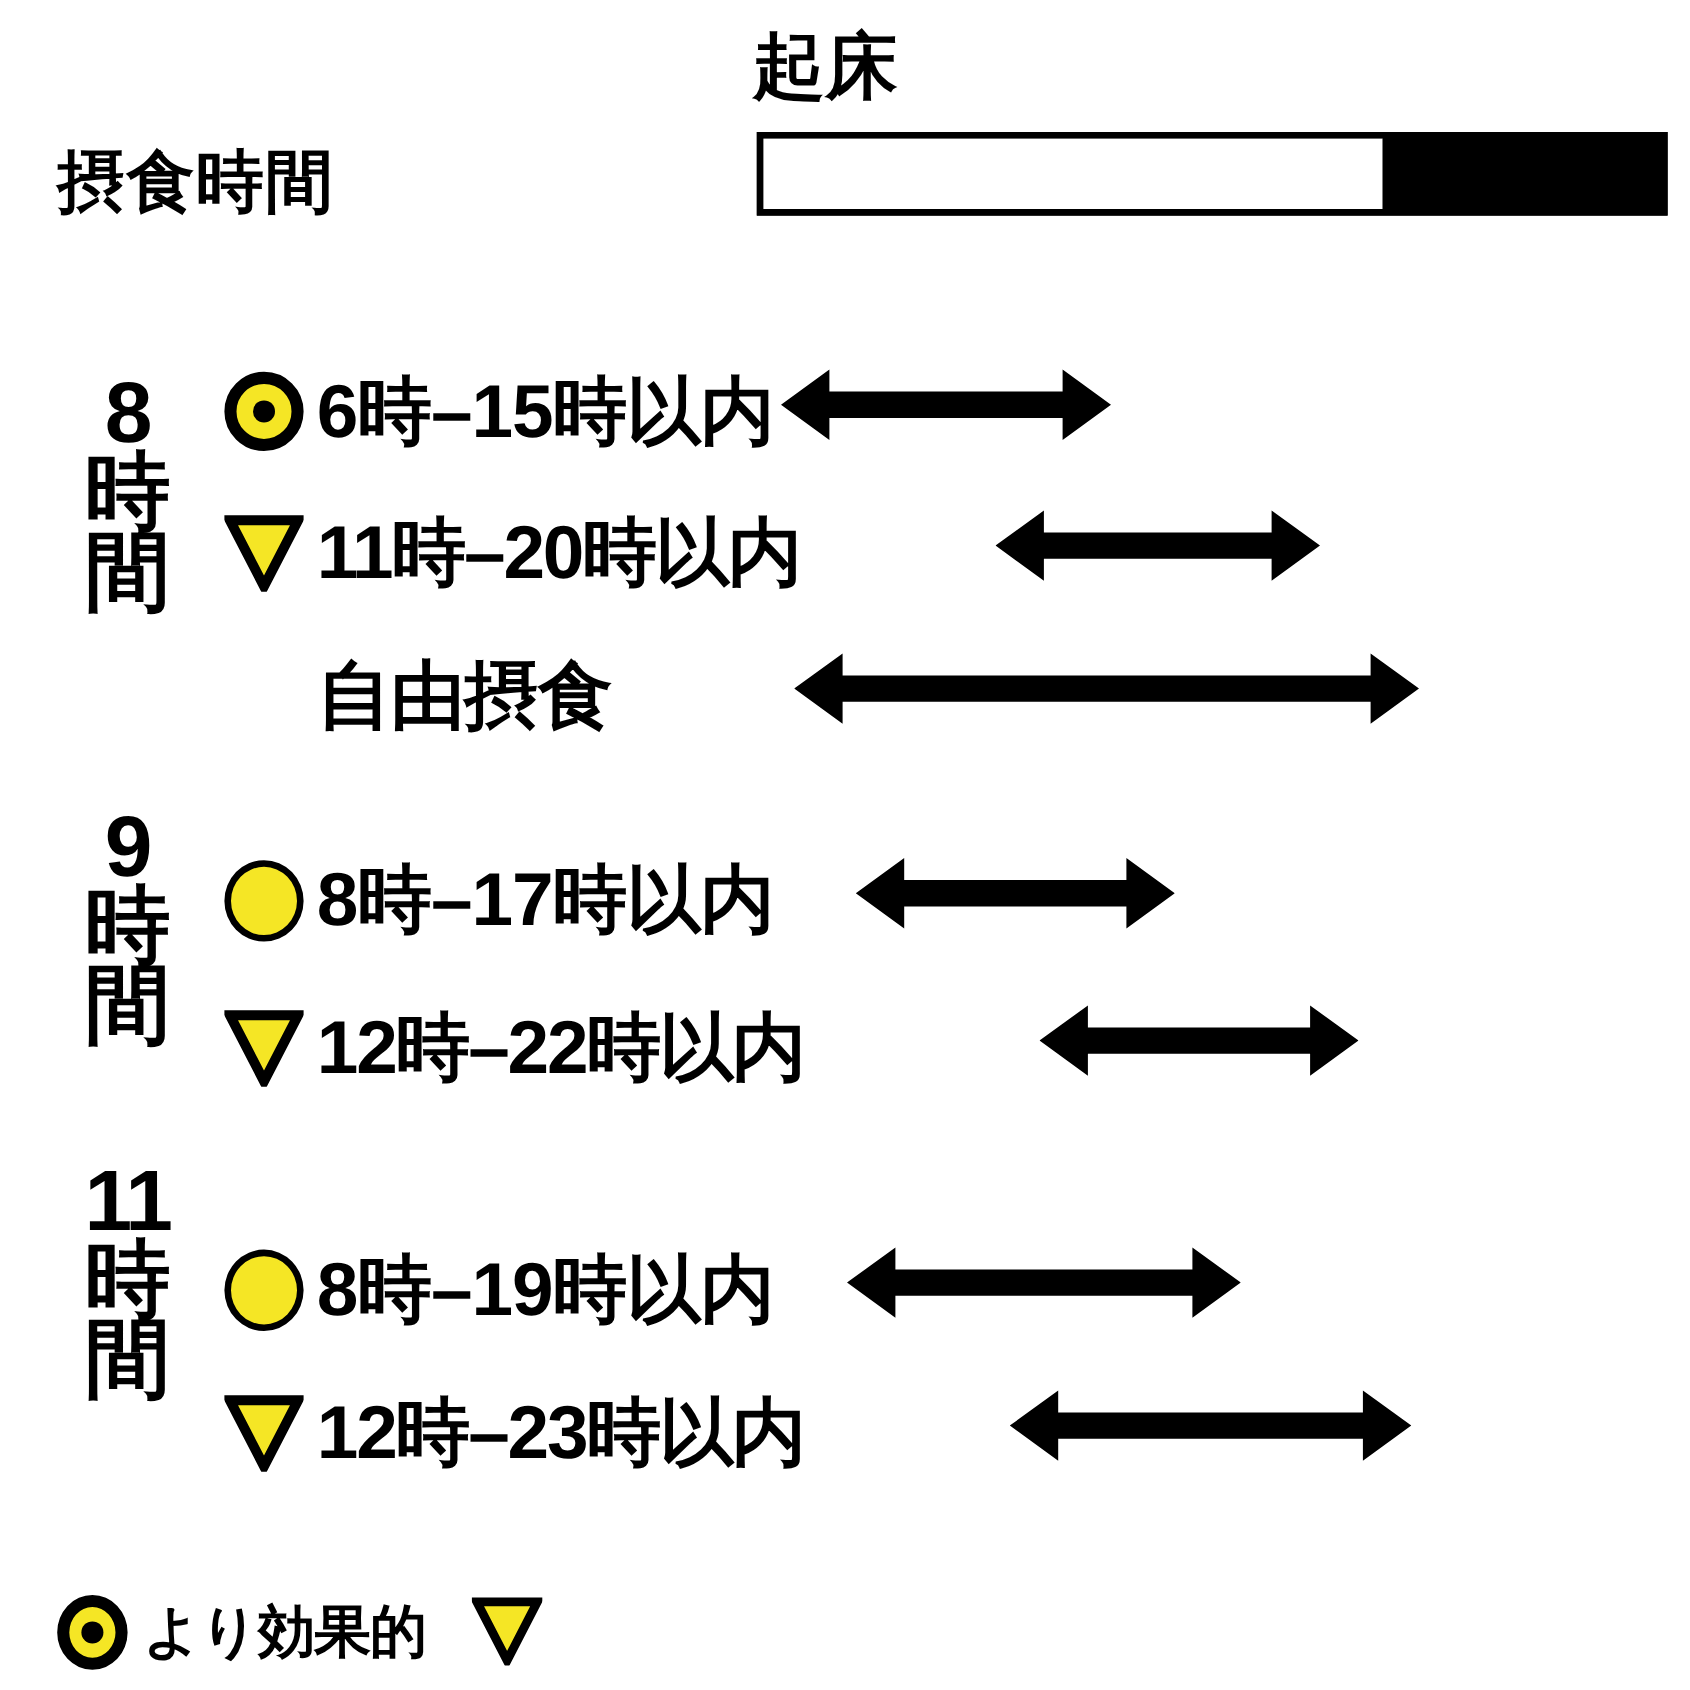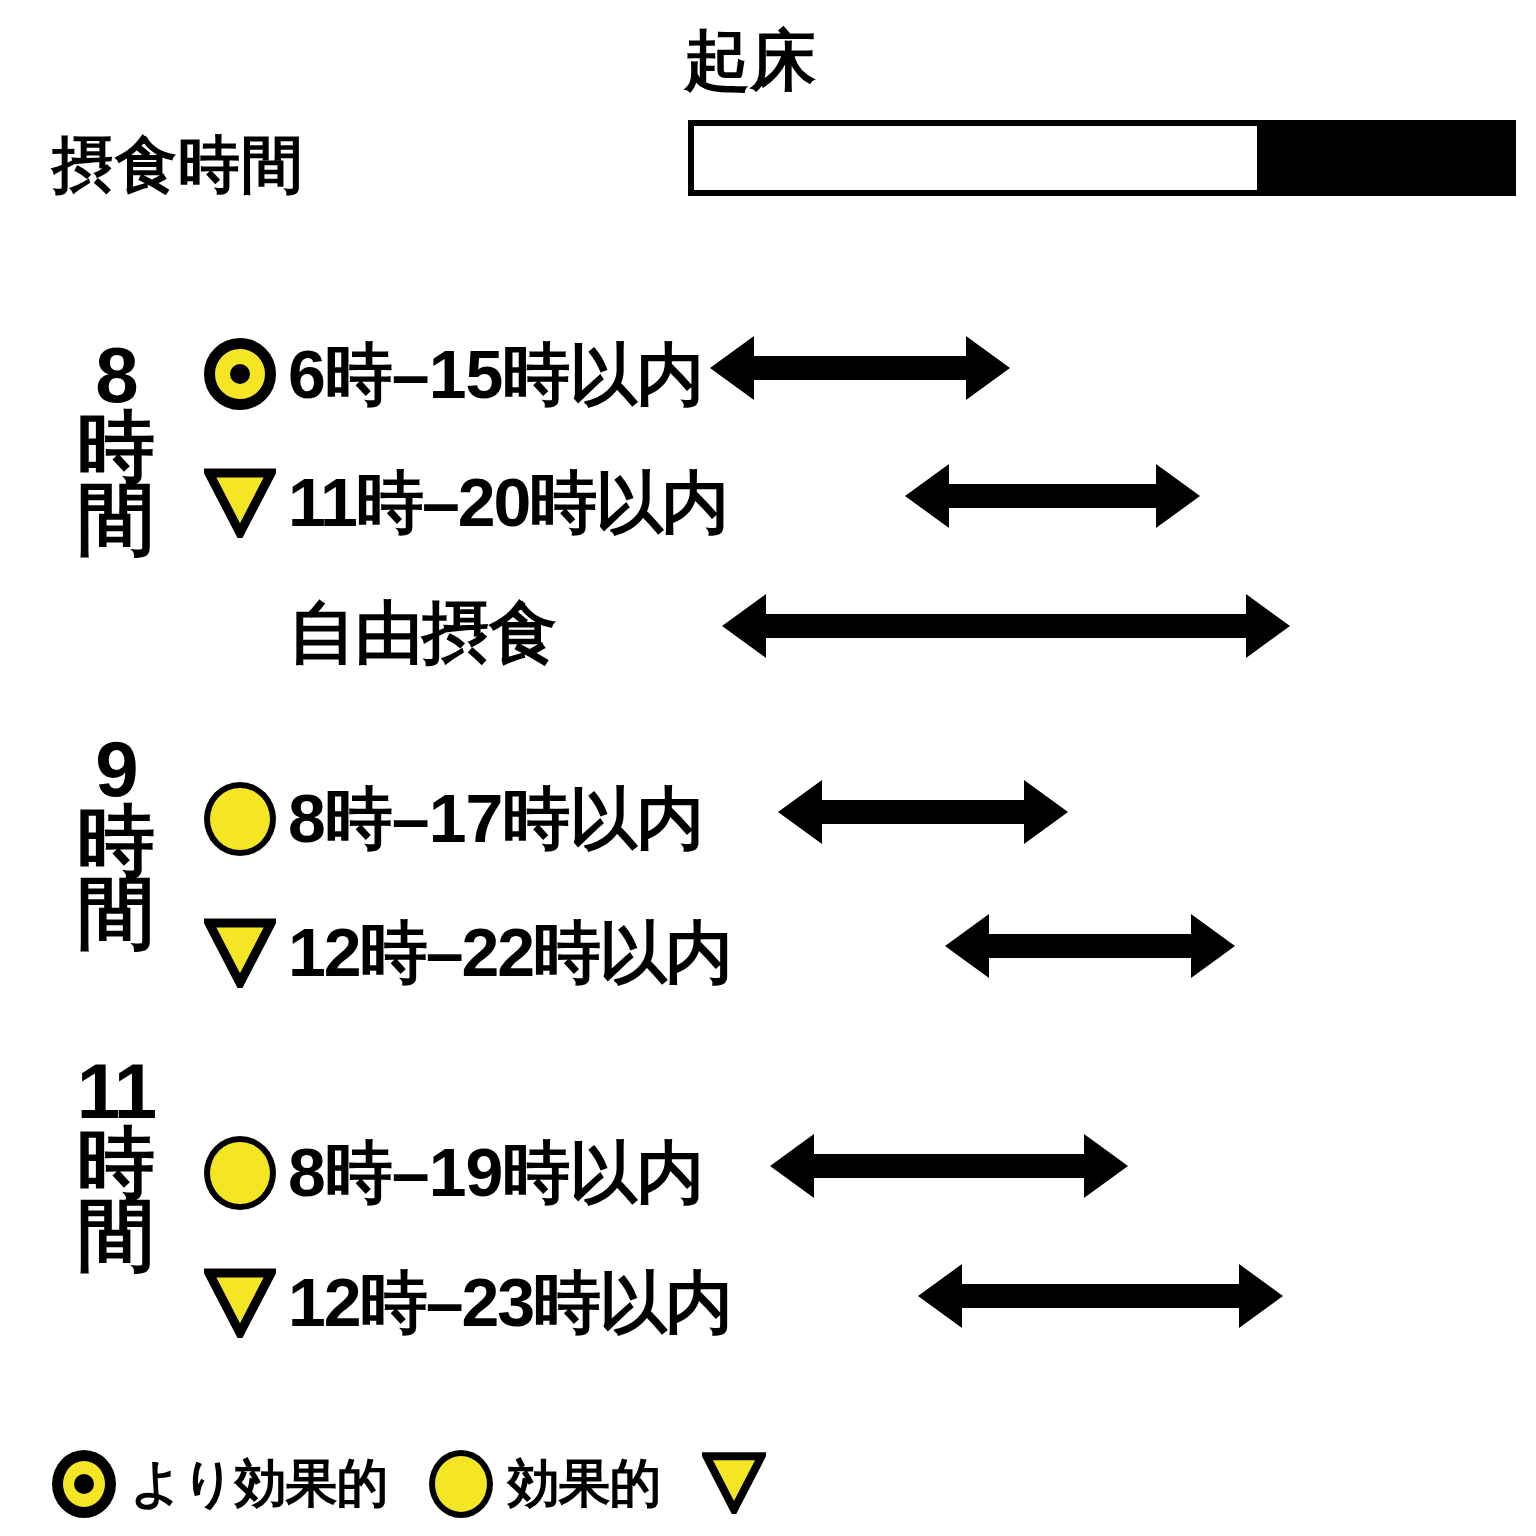--- a/index.html
+++ b/index.html
@@ -328,26 +328,20 @@
 
   <div class="legend">
     <div class="legend-item">
       <div class="legend-icon">
         <div class="ic-doublecircle"></div>
       </div>
       <div class="legend-text">より効果的</div>
     </div>
     <div class="legend-item">
       <div class="legend-icon">
-        <div class="ic-circle"></div>
-      </div>
-      <div class="legend-text">効果的</div>
-    </div>
-    <div class="legend-item">
-      <div class="legend-icon">
         <div class="ic-triangle">
           <svg viewBox="0 0 72 72">
               <polygon points="5,7 67,7 36,67" fill="#f5e625" stroke="#000000" stroke-width="9" stroke-linejoin="miter"></polygon>
             </svg>
         </div>
       </div>
     </div>
   </div>
 
 </div>

